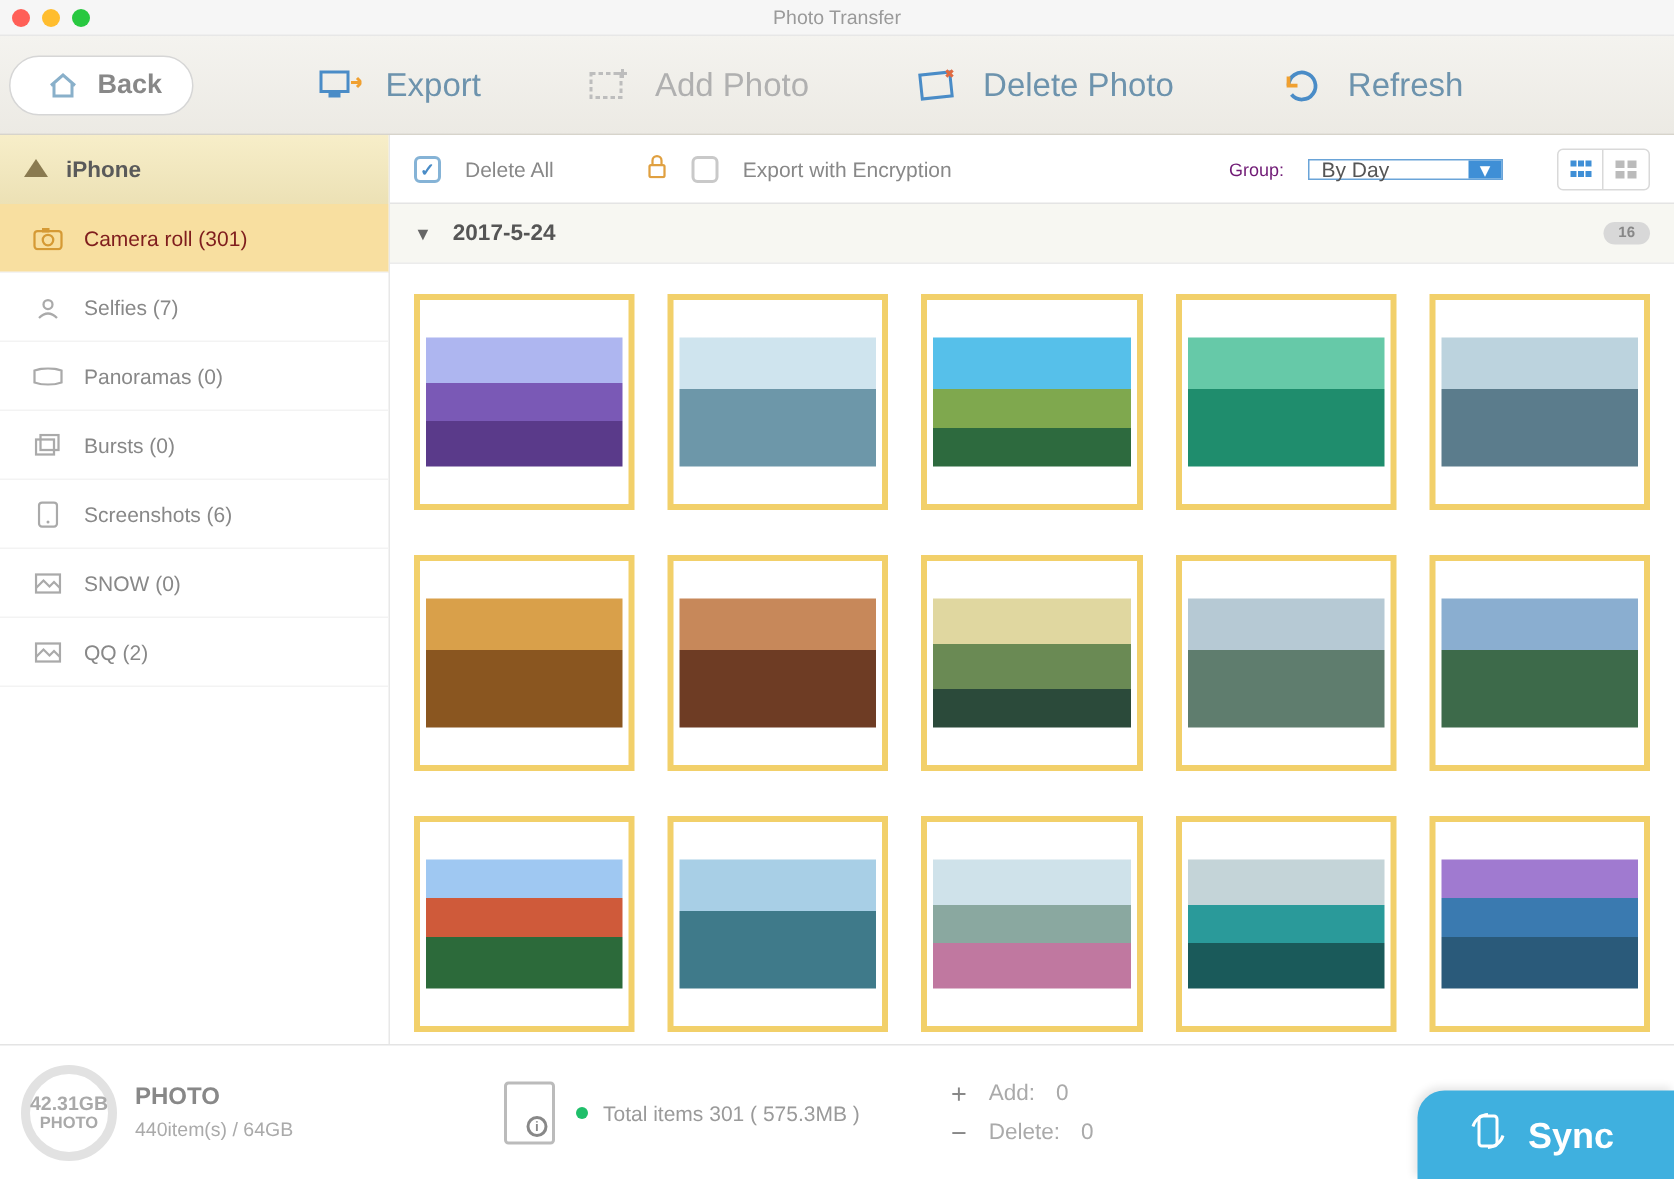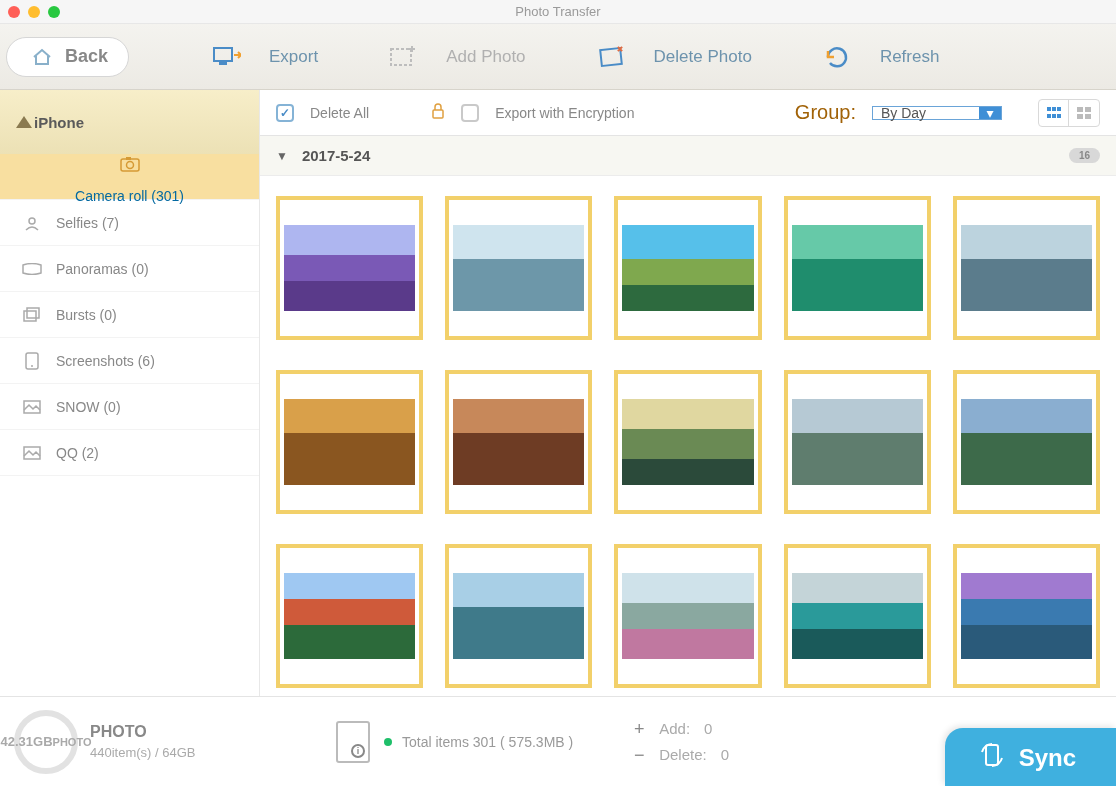--- a/index.html
+++ b/index.html
@@ -32,61 +32,61 @@
     padding: 0 16px 0 6px;
     gap: 32px;
   }
   .back-btn {
     display:flex; align-items:center; gap:8px;
     background:#fff; border:1px solid #d6d6d6; border-radius:26px;
     padding: 6px 20px; font-size:18px; color:#888; font-weight:600;
     cursor:pointer;
   }
   .tool-actions { display:flex; gap:70px; align-items:center; flex:1; justify-content:flex-start; margin-left: 50px; }
-  .tool-action { display:flex; align-items:center; gap:28px; font-size:17px; color:#6d93ad; cursor:pointer; }
+  .tool-action { display:flex; align-items:center; gap:16px; font-size:22px; color:#6d93ad; cursor:pointer; }
   .tool-action.disabled { color:#b0b0b0; cursor:default; }
   .icon-box { width:30px; height:26px; display:flex; align-items:center; justify-content:center; }
 
   
   .main { display:flex; height: 606px; }
   .sidebar {
     width: 260px; background:#fff; border-right:1px solid #e8e8e8;
     display:flex; flex-direction:column;
   }
   .device-header {
-    height:64px; display:flex; align-items:center; gap:2px;
+    height:46px; display:flex; align-items:center; gap:12px;
     padding: 0 16px;
     background: linear-gradient(#f7eec9,#ece1b5);
     font-weight:700; color:#5a5a5a; font-size:15px;
   }
   .sidebar-item {
     height:46px; display:flex; align-items:center; gap:14px;
     padding: 0 22px; font-size:14px; color:#888; cursor:pointer;
     border-bottom:1px solid #f3f3f3;
   }
   .sidebar-item.active {
-    background:#f8dfa0; color:#0369a1; font-weight:500;flex-direction:column;
+    background:#f8dfa0; color:#7f1d1d; font-weight:500;
   }
   .side-icon { width:20px; height:16px; display:flex; align-items:center; justify-content:center; flex:0 0 20px; color:#aaa; }
   .sidebar-item.active .side-icon { color:#d59a35; }
 
   
   .content { flex:1; background:#fff; display:flex; flex-direction:column; overflow:hidden; }
   .filter-bar {
     height:46px; display:flex; align-items:center;
     padding: 0 16px; gap:16px; border-bottom:1px solid #e4e4e4;
     font-size:14px; color:#888;
   }
   .chk {
     width:18px; height:18px; border:2px solid #85b3d6; border-radius:4px;
     display:flex; align-items:center; justify-content:center; color:#4a8cc7; font-size:12px; font-weight:700;
   }
   .chk.empty { border-color:#c9c9c9; }
   .filter-spacer { flex:1; }
-  .group-label { color:#a16207; font-size:20px; }
+  .group-label { color:#701a75; font-size:12px; }
   .group-select {
     border:1px solid #6aa4d8; background:#fff; height:14px;
     display:flex; align-items:center; padding:0 8px; font-size:14px;
     color:#555; min-width:130px; position:relative;
   }
   .group-select .caret {
     position:absolute; right:0; top:0; width:22px; height:100%;
     background:#3f8fd6; display:flex; align-items:center; justify-content:center; color:#fff;
   }
   .view-toggle { display:flex; border:1px solid #d9d9d9; border-radius:4px; overflow:hidden; margin-left:20px; }
@@ -136,21 +136,21 @@
     height:90px; background:#fff; border-top:1px solid #e4e4e4;
     display:flex; align-items:center; padding: 0 6px;
     font-size:13px; color:#9a9a9a; position:relative;
   }
   .storage {
     display:flex; align-items:center; gap:12px; width:290px; padding-left:8px;
   }
   .ring {
     width:64px; height:64px; border-radius:50%;
     border:6px solid #e2e2e2; position:relative;
-    display:flex; align-items:center; justify-content:center; flex-direction:row;
+    display:flex; align-items:center; justify-content:center; flex-direction:column;
     color:#a9a9a9; font-size:11px; font-weight:600;
   }
   .ring .big { font-size:13px; }
   .photo-stats .lab { font-weight:700; color:#888; font-size:16px; }
   .photo-stats .sub { font-size:13px; color:#aaa; margin-top:4px; }
   .center-stats { display:flex; align-items:center; gap:14px; margin-left:40px; }
   .doc-icon {
     width:34px; height:42px; border:2px solid #bbb; border-radius:3px;
     position:relative; display:flex; align-items:flex-end; justify-content:flex-end; padding:3px;
   }

